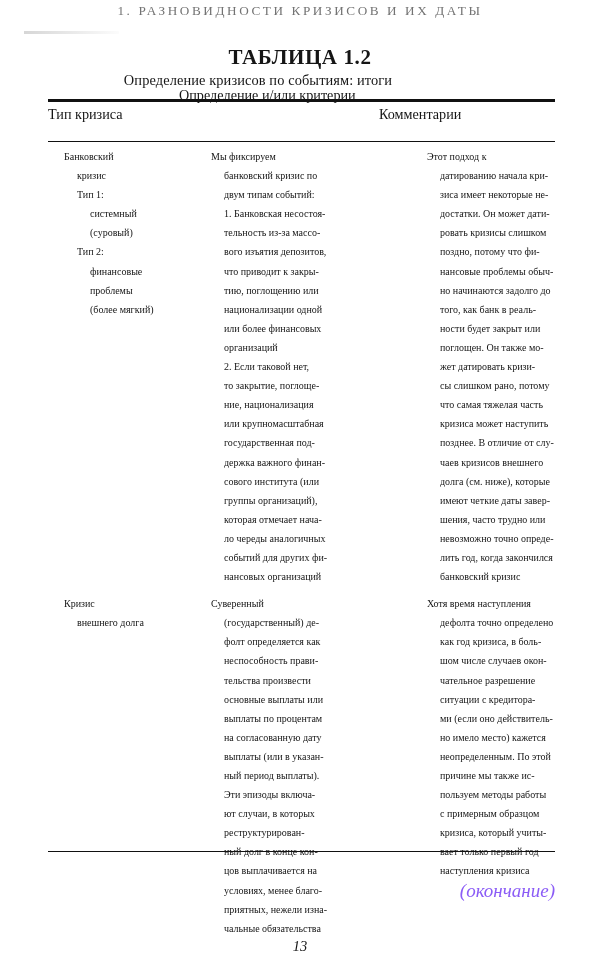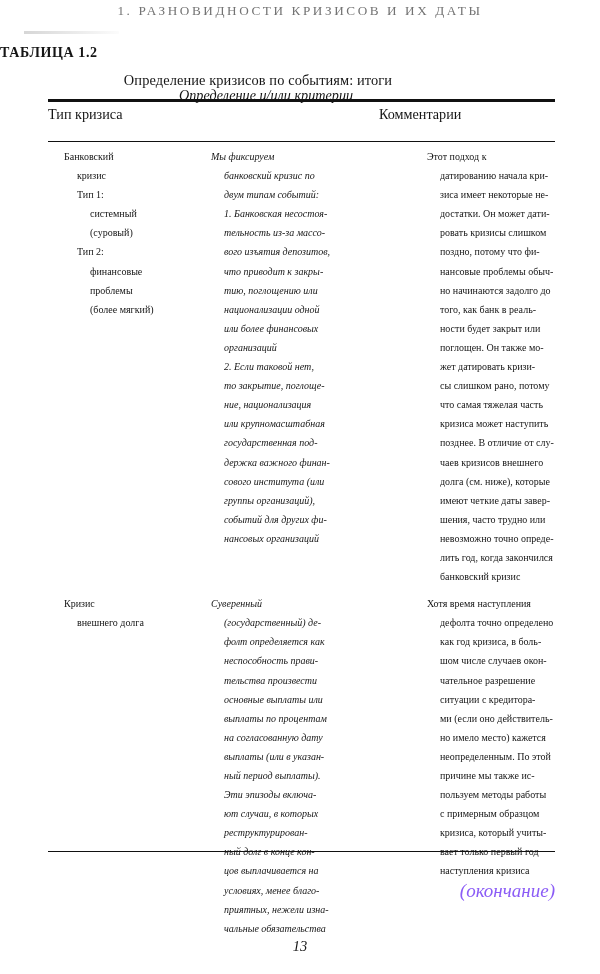--- a/index.html
+++ b/index.html
@@ -48,21 +48,22 @@
     height: 3px;
     background: linear-gradient(to right, rgba(120,120,120,0.30), rgba(190,190,190,0.05));
   }
 
   
   .table-number {
     position: absolute;
     top: 45px;
     left: 0;
     width: 600px;
-    font-size: 14px;
+    text-align: center;
+    font-size: 21px;
     font-weight: bold;
     letter-spacing: 0.6px;
   }
   .table-title {
     position: absolute;
     top: 72px;
     left: 0;
     width: 516px;
     text-align: center;
     font-size: 14.4px;
@@ -95,21 +96,21 @@
     width: 507px;
   }
 
   .trow {
     display: flex;
     align-items: flex-start;
   }
   .trow + .trow { margin-top: 8px; }
 
   .col-1 { width: 131px; flex: 0 0 131px; padding-right: 4px; box-sizing: border-box; }
-  .col-2 { width: 200px; flex: 0 0 200px; padding-right: 6px; box-sizing: border-box; font-style: italic; }
+  .col-2 { width: 200px; flex: 0 0 200px; padding-right: 6px; box-sizing: border-box; }
   .col-3 { width: 176px; flex: 0 0 176px; box-sizing: border-box; }
 
   .th {
     font-size: 14.2px;
     line-height: 19px;
   }
   .th.col-2 { position: relative; top: -19px; }
 
   .cell {
     font-size: 10px;
@@ -197,20 +198,22 @@
         <span class="i1">или более финансовых</span>
         <span class="i1">организаций</span>
         <span class="i1">2. Если таковой нет,</span>
         <span class="i1">то закрытие, поглоще-</span>
         <span class="i1">ние, национализация</span>
         <span class="i1">или крупномасштабная</span>
         <span class="i1">государственная под-</span>
         <span class="i1">держка важного финан-</span>
         <span class="i1">сового института (или</span>
         <span class="i1">группы организаций),</span>
+        <span class="i1">которая отмечает нача-</span>
+        <span class="i1">ло череды аналогичных</span>
         <span class="i1">событий для других фи-</span>
         <span class="i1">нансовых организаций</span>
       </div>
 
       <div class="cell col-3">
         <span class="l">Этот подход к</span>
         <span class="i1">датированию начала кри-</span>
         <span class="i1">зиса имеет некоторые не-</span>
         <span class="i1">достатки. Он может дати-</span>
         <span class="i1">ровать кризисы слишком</span>

